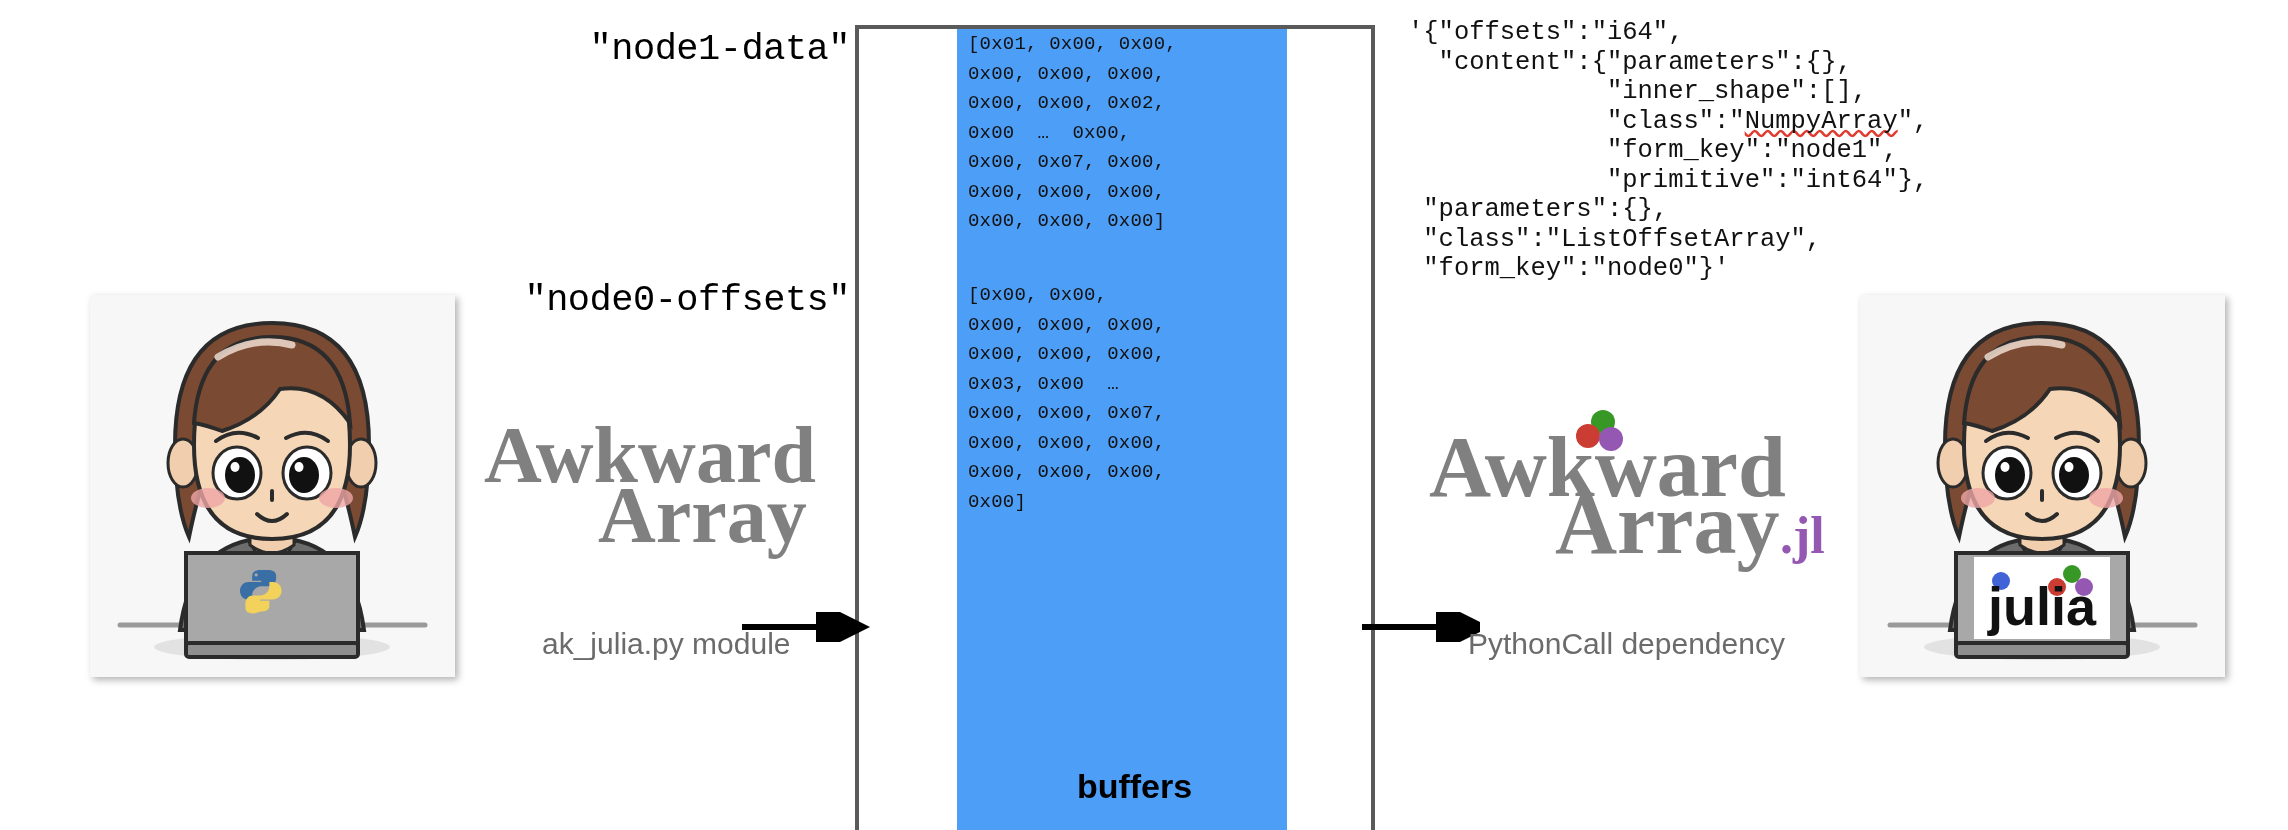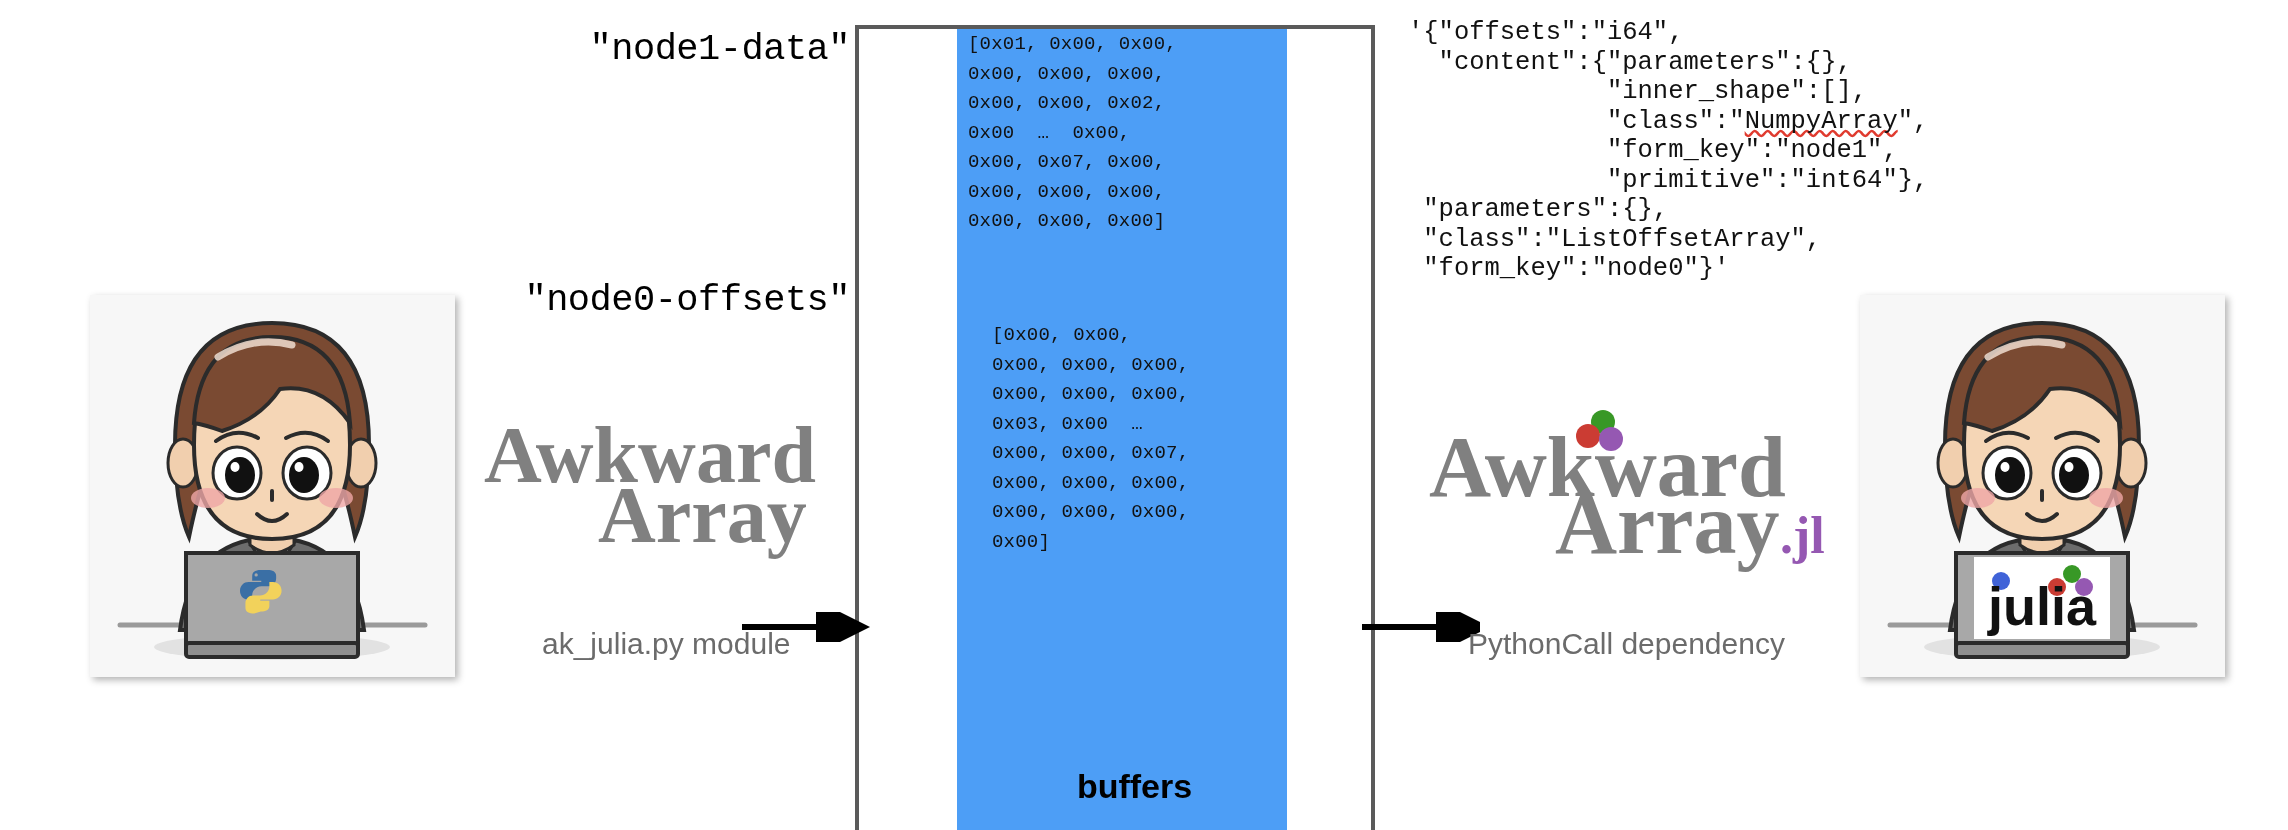--- a/index.html
+++ b/index.html
@@ -194,21 +194,21 @@
   <div class="buffers-label">buffers</div>
 </div>
 
 <div class="hexblock" style="left:968px;top:30px;">[0x01, 0x00, 0x00,
 0x00, 0x00, 0x00,
 0x00, 0x00, 0x02,
 0x00  …  0x00,
 0x00, 0x07, 0x00,
 0x00, 0x00, 0x00,
 0x00, 0x00, 0x00]</div>
-<div class="hexblock" style="left:992px;top:281px;margin-top:40px;">[0x00, 0x00,
+<div class="hexblock" style="left:968px;top:281px;">[0x00, 0x00,
 0x00, 0x00, 0x00,
 0x00, 0x00, 0x00,
 0x03, 0x00  …
 0x00, 0x00, 0x07,
 0x00, 0x00, 0x00,
 0x00, 0x00, 0x00,
 0x00]</div>
 
 <div class="form-json"><span>'{"offsets":"i64",</span>
 <span>  "content":{"parameters":{},</span>

